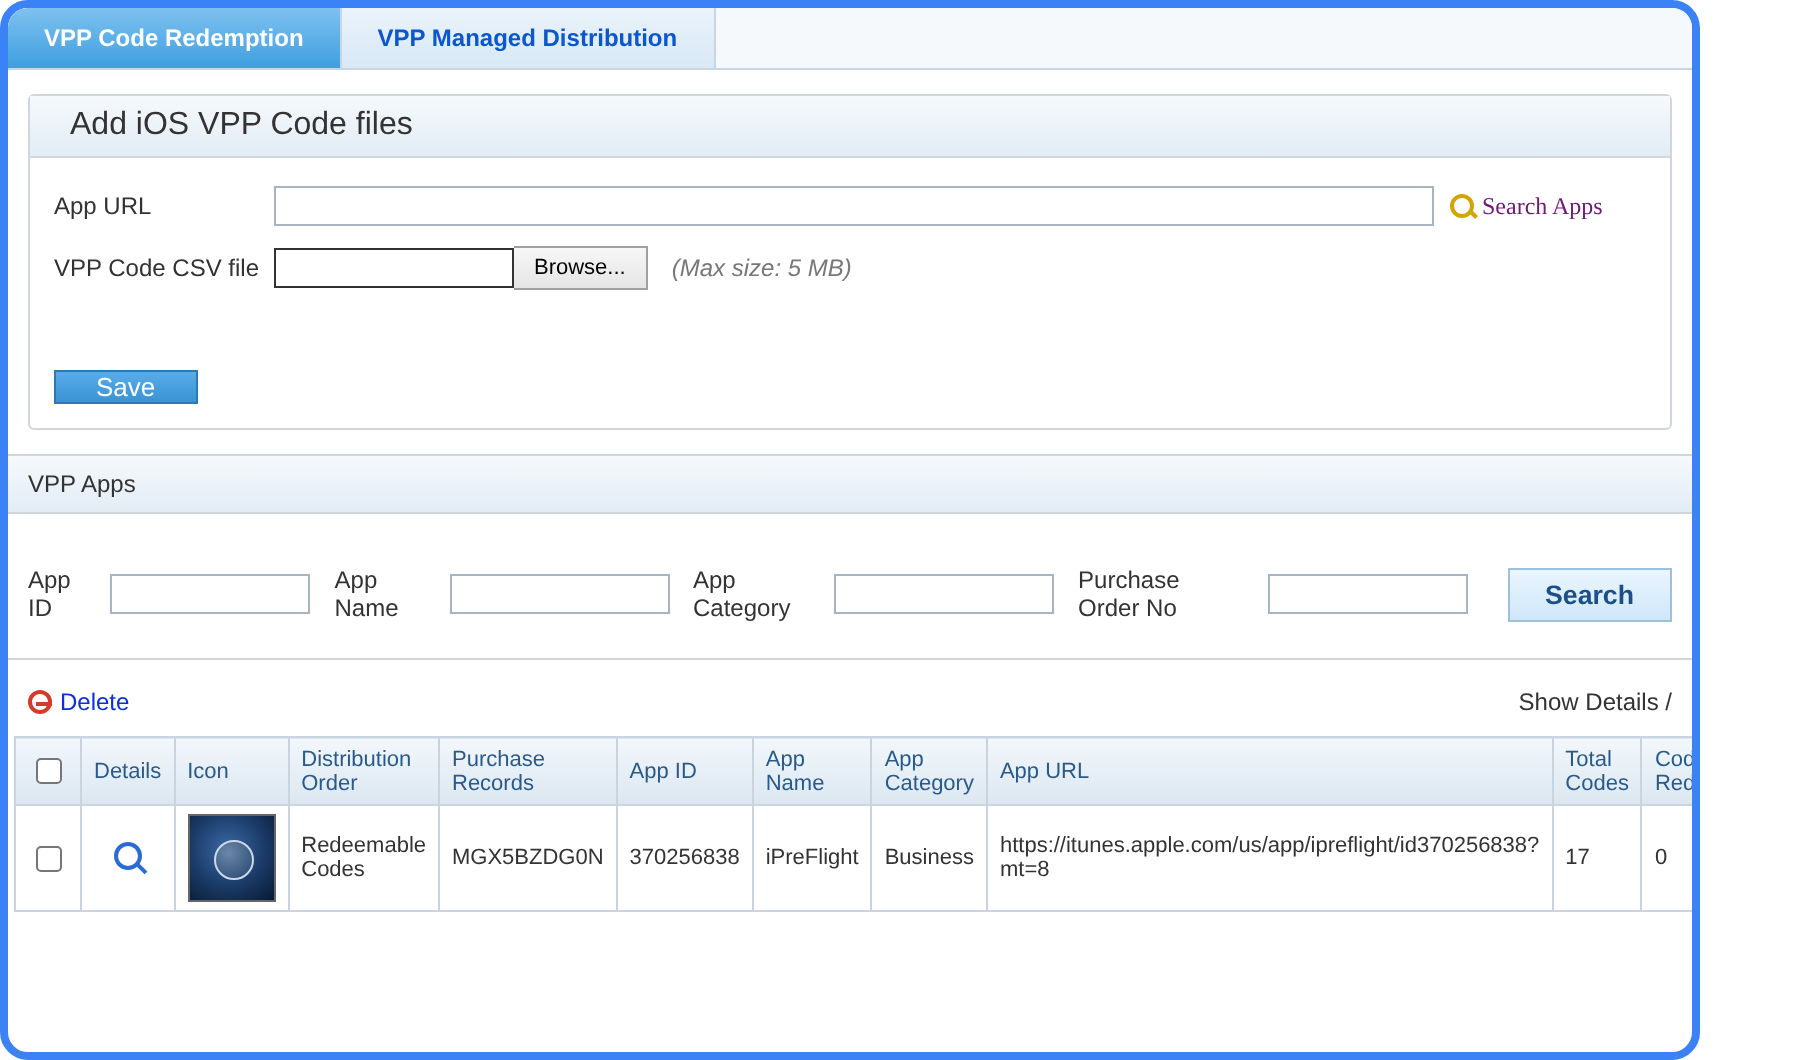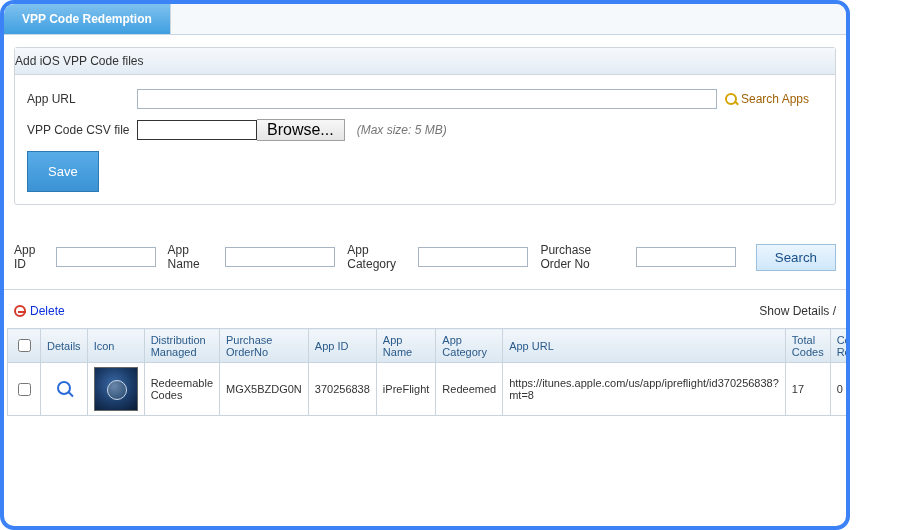--- a/index.html
+++ b/index.html
@@ -40,22 +40,22 @@
   font-weight: bold;
 }
 .section {
   margin: 12px 10px;
   border: 1px solid #d0d6dc;
   border-radius: 3px;
 }
 .section-header {
   background: linear-gradient(to bottom, #f6f9fc, #e2ecf5);
   border-bottom: 1px solid #d0d6dc;
-  padding: 6px 0;
-  font-size: 12px;
+  padding: 6px 20px;
+  font-size: 16px;
   color: #333;
 }
 .section-body {
   padding: 14px 12px 12px 12px;
 }
 .form-row {
   display: flex;
   align-items: center;
   margin-bottom: 10px;
 }
@@ -70,58 +70,60 @@
   font-size: 12px;
 }
 .app-url-input { width: 580px; }
 .csv-input { width: 120px; border: 1px solid #333; }
 .browse-btn {
   background: linear-gradient(to bottom,#f7f7f7,#e5e5e5);
   border: 1px solid #a0a0a0;
   border-left: none;
   height: 22px;
   padding: 0 10px;
-  font-size: 16px;
+  font-size: 11px;
   cursor: pointer;
 }
 .hint {
   margin-left: 12px;
   font-style: italic;
   color: #777;
 }
 .search-apps {
   margin-left: 8px;
-  color: #a16207;
+  color: #701a75;
   cursor: pointer;
   display: inline-flex;
   align-items: center;
   gap: 4px;
+  font-family: Liberation Serif, serif;
 }
 .search-apps .mag {
   display:inline-block;
   width:12px;height:12px;
   border:2px solid #d6a400;
   border-radius:50%;
   position:relative;
 }
 .search-apps .mag::after{
   content:"";
   position:absolute;
   width:5px;height:2px;
   background:#d6a400;
   transform:rotate(45deg);
   right:-4px;bottom:-1px;
 }
 .save-btn {
   background: linear-gradient(to bottom,#58ace8,#3b93d4);
   color:#fff;
   border:1px solid #2d79b3;
-  padding: 12px 20px;
+  padding: 0 20px;
   font-size: 13px;
   cursor:pointer;
+  margin-top: 30px;
 }
 .vpp-apps-header {
   background: linear-gradient(to bottom, #f6f9fc, #e2ecf5);
   border-top: 1px solid #d0d6dc;
   border-bottom: 1px solid #d0d6dc;
   padding: 7px 10px;
   margin-top: 4px;
 }
 .filter-row {
   display:flex;
@@ -133,20 +135,21 @@
 .filter-row label { color:#333; }
 .filter-input { border:1px solid #a7b5c2; height:20px; width:100px; padding:0 4px; }
 .filter-input.wide { width: 110px; }
 .search-btn {
   background: linear-gradient(to bottom,#eaf5fe,#cfe7f9);
   border:1px solid #9dc0de;
   color:#1a4f8a;
   padding:5px 18px;
   cursor:pointer;
   margin-left: 8px;
+  font-weight: bold;
 }
 .action-row {
   display:flex;
   justify-content:space-between;
   align-items:center;
   padding: 14px 10px 10px 10px;
   text-align: center;
 }
 .delete-link {
   color:#0b2fdc;
@@ -231,20 +234,21 @@
 .col-url{}
 .col-total{width:42px;}
 .col-redeem{width:60px;}
 </style>
 </head>
 <body>
 
 <div class="container">
   <div class="tabs">
     <div class="tab active">VPP Code Redemption</div>
+    <div class="tab inactive">VPP Managed Distribution</div>
   </div>
 
   <div class="section">
     <div class="section-header">Add iOS VPP Code files</div>
     <div class="section-body">
       <div class="form-row">
         <div class="form-label">App URL</div>
         <input type="text" class="text-input app-url-input" style="">
         <span class="search-apps">
           <span class="mag"></span>
@@ -254,20 +258,21 @@
       <div class="form-row">
         <div class="form-label">VPP Code CSV file</div>
         <input type="text" class="text-input csv-input" style="">
         <button class="browse-btn">Browse...</button>
         <span class="hint">(Max size: 5 MB)</span>
       </div>
       <button class="save-btn">Save</button>
     </div>
   </div>
 
+  <div class="vpp-apps-header">VPP Apps</div>
 
   <div class="filter-row">
     <label>App ID</label>
     <input class="filter-input" style="">
     <label>App Name</label>
     <input class="filter-input wide" style="">
     <label>App Category</label>
     <input class="filter-input wide" style="">
     <label>Purchase Order No</label>
     <input class="filter-input" style="">
@@ -281,41 +286,41 @@
     </span>
     <span class="show-records">Show Details /</span>
   </div>
 
   <table class="grid">
     <thead>
       <tr>
         <th class="col-chk"><input type="checkbox" style=""></th>
         <th class="col-details">Details</th>
         <th class="col-icon">Icon</th>
-        <th class="col-dist">Distribution Managed</th>
-        <th class="col-po">Purchase OrderNo</th>
+        <th class="col-dist">Distribution Order</th>
+        <th class="col-po">Purchase Records</th>
         <th class="col-appid">App ID</th>
         <th class="col-appname">App Name</th>
         <th class="col-appcat">App Category</th>
         <th class="col-url">App URL</th>
         <th class="col-total">Total Codes</th>
         <th class="col-redeem">Codes Redeemed</th>
       </tr>
     </thead>
     <tbody>
       <tr>
         <td class="col-chk"><input type="checkbox" style=""></td>
         <td class="col-details" style="text-align:center;"><span class="details-mag"></span></td>
         <td class="col-icon">
             <div class="app-icon-img"></div>
           </td>
         <td class="col-dist">Redeemable Codes</td>
         <td class="col-po">MGX5BZDG0N</td>
         <td class="col-appid">370256838</td>
         <td class="col-appname">iPreFlight</td>
-        <td class="col-appcat">Redeemed</td>
+        <td class="col-appcat">Business</td>
         <td class="col-url">https://itunes.apple.com/us/app/ipreflight/id370256838?mt=8</td>
         <td class="col-total">17</td>
         <td class="col-redeem">0</td>
       </tr>
     </tbody>
   </table>
 </div>
 
 </body></html>

